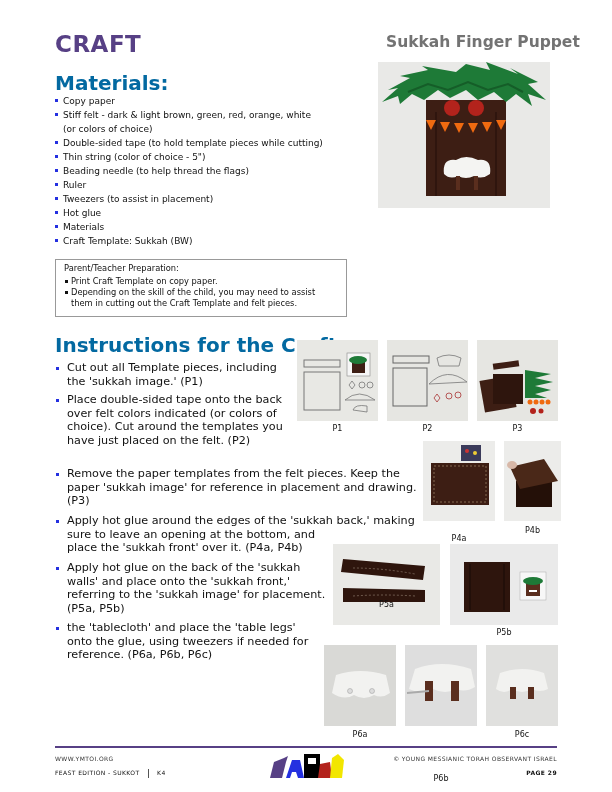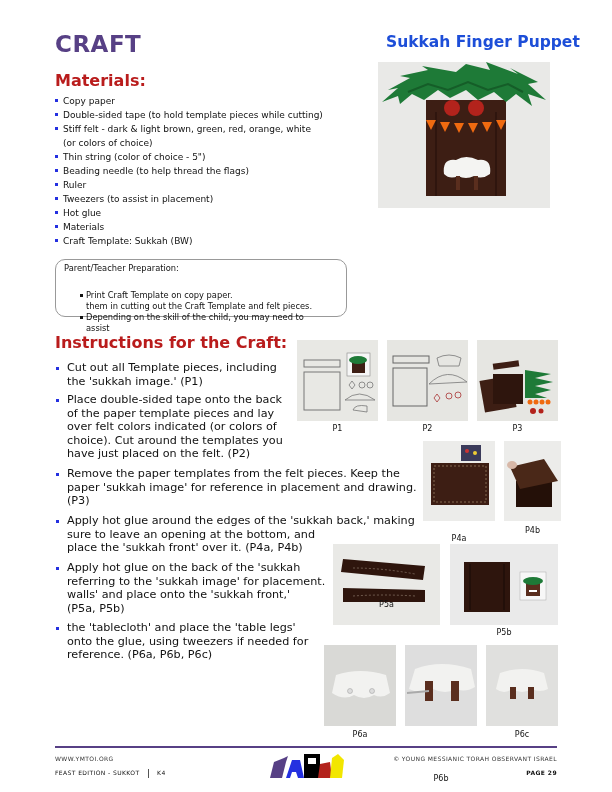--- a/index.html
+++ b/index.html
@@ -1,33 +1,33 @@
 <!DOCTYPE html>
 <html><head>
 <meta charset="utf-8">
 <style>
   html, body { margin: 0; padding: 0; background: #ffffff; }
   body { width: 612px; height: 792px; position: relative; overflow: hidden;
          font-family: "DejaVu Sans", sans-serif; color: #111; }
   .abs { position: absolute; }
 
   .page-title { left: 55px; top: 31px; font-size: 23px; font-weight: bold; color: #574085; letter-spacing: 0.5px; }
-  .puppet-title { left: 386px; top: 33px; font-size: 15.5px; font-weight: bold; color: #1d4ed8; }
-  .section-head { font-size: 16px; font-weight: bold; color: #b91c1c; }
+  .puppet-title { left: 386px; top: 33px; font-size: 15.5px; font-weight: bold; color: #737373; }
+  .section-head { font-size: 20px; font-weight: bold; color: #0369a1; }
   .materials-head { left: 55px; top: 71px; }
   .instr-head { left: 55px; top: 333px; }
 
   ul.mat { left: 55px; top: 94px; margin: 0; padding: 0; list-style: none; font-size: 9px; line-height: 14px; width: 300px; }
   ul.mat li { position: relative; padding-left: 8px; }
   ul.mat li::before { content: ""; position: absolute; left: 0; top: 5px; width: 3px; height: 3px; background: #2430e0; }
   ul.mat li .cont { display: block; }
 
-  .prep-box { left: 55px; top: 259px; width: 292px; height: 58px; border: 1px solid #999; border-radius: 10px; font-size: 8.3px; line-height: 11px; padding: 3px 0 0 8px; box-sizing: border-box; }
+  .prep-box { left: 55px; top: 259px; width: 292px; height: 58px; border: 1px solid #999; border-radius: 0; font-size: 8.3px; line-height: 11px; padding: 3px 0 0 8px; box-sizing: border-box; }
   .prep-box .pt { display: block; margin-bottom: 2px; }
-  .prep-box ul { margin: 16px; padding: 0; list-style: none; }
+  .prep-box ul { margin: 1px; padding: 0; list-style: none; }
   .prep-box li { position: relative; padding-left: 6px; }
   .prep-box li::before { content: ""; position: absolute; left: 0; top: 4px; width: 3px; height: 3px; background: #111; }
 
   .step { font-size: 11.2px; line-height: 13.5px; color: #111; }
   .step .bul { position: absolute; left: -11px; top: 6px; width: 3px; height: 3px; background: #2430e0; }
 
   .photo { overflow: hidden; }
   .cap { font-size: 8px; text-align: center; color: #111; }
 
   .footer-line { left: 55px; top: 746px; width: 502px; height: 2px; background: #574085; }
@@ -56,73 +56,72 @@
     <polygon points="118,58 128,58 123,68" fill="#f06a10"></polygon>
     <path d="M66,112 Q64,96 78,98 Q88,92 100,98 Q114,96 112,112 Q104,118 96,114 Q88,118 80,114 Q72,118 66,112 Z" fill="#f4f4f2"></path>
     <rect x="78" y="114" width="4" height="14" fill="#5a2e1e"></rect>
     <rect x="96" y="114" width="4" height="14" fill="#5a2e1e"></rect>
   </svg>
 </div>
 
 <div class="abs section-head materials-head" data-name="materials-heading">Materials:</div>
 <ul class="abs mat" data-name="materials-list">
   <li data-name="materials-item"><span>Copy paper</span></li>
+  <li data-name="materials-item"><span>Stiff felt - dark &amp; light brown, green, red, orange, white</span><span class="cont">(or colors of choice)</span></li>
   <li data-name="materials-item"><span>Double-sided tape (to hold template pieces while cutting)</span></li>
-  <li data-name="materials-item"><span>Stiff felt - dark &amp; light brown, green, red, orange, white</span><span class="cont">(or colors of choice)</span></li>
   <li data-name="materials-item"><span>Thin string (color of choice - 5")</span></li>
   <li data-name="materials-item"><span>Beading needle (to help thread the flags)</span></li>
   <li data-name="materials-item"><span>Ruler</span></li>
   <li data-name="materials-item"><span>Tweezers (to assist in placement)</span></li>
   <li data-name="materials-item"><span>Hot glue</span></li>
   <li data-name="materials-item"><span>Materials</span></li>
   <li data-name="materials-item"><span>Craft Template: Sukkah (BW)</span></li>
 </ul>
 
 <div class="abs prep-box" data-name="preparation-box">
   <span class="pt" data-name="preparation-title">Parent/Teacher Preparation:</span>
   <ul>
     <li data-name="preparation-item">Print Craft Template on copy paper.</li>
+    <li data-name="preparation-item">Depending on the skill of the child, you may need to assist</li>
     <li data-name="preparation-item-continuation" style="list-style:none;">them in cutting out the Craft Template and felt pieces.</li>
-    <li data-name="preparation-item">Depending on the skill of the child, you may need to assist</li>
   </ul>
 </div>
 <style>.prep-box li[data-name="preparation-item-continuation"]::before{display:none;}</style>
 
 <div class="abs section-head instr-head" data-name="instructions-heading">Instructions for the Craft:</div>
 
 <div class="abs step" data-name="instruction-step-1" style="left:67px;top:361px;width:230px;">
   <span class="bul" data-name="bullet-icon"></span>
   <div>Cut out all Template pieces, including</div>
     <div>the 'sukkah image.' (P1)</div>
 </div>
 <div class="abs step" data-name="instruction-step-2" style="left:67px;top:393px;width:230px;">
   <span class="bul" data-name="bullet-icon"></span>
   <div>Place double-sided tape onto the back</div>
-    <div>of the paper template pieces and lay</div>
     <div>over felt colors indicated (or colors of</div>
     <div>choice). Cut around the templates you</div>
     <div>have just placed on the felt. (P2)</div>
 </div>
 <div class="abs step" data-name="instruction-step-3" style="left:67px;top:467px;width:350px;">
   <span class="bul" data-name="bullet-icon"></span>
   <div>Remove the paper templates from the felt pieces. Keep the</div>
     <div>paper 'sukkah image' for reference in placement and drawing.</div>
     <div>(P3)</div>
 </div>
 <div class="abs step" data-name="instruction-step-4" style="left:67px;top:514px;width:350px;">
   <span class="bul" data-name="bullet-icon"></span>
   <div>Apply hot glue around the edges of the 'sukkah back,' making</div>
     <div>sure to leave an opening at the bottom, and</div>
     <div>place the 'sukkah front' over it. (P4a, P4b)</div>
 </div>
 <div class="abs step" data-name="instruction-step-5" style="left:67px;top:561px;width:270px;">
   <span class="bul" data-name="bullet-icon"></span>
   <div>Apply hot glue on the back of the 'sukkah</div>
+    <div>walls' and place onto the 'sukkah front,'</div>
     <div>referring to the 'sukkah image' for placement.</div>
-    <div>walls' and place onto the 'sukkah front,'</div>
     <div>(P5a, P5b)</div>
 </div>
 <div class="abs step" data-name="instruction-step-6" style="left:67px;top:621px;width:270px;">
   <span class="bul" data-name="bullet-icon"></span>
     <div>the 'tablecloth' and place the 'table legs'</div>
     <div>onto the glue, using tweezers if needed for</div>
     <div>reference. (P6a, P6b, P6c)</div>
 </div>
 
 <div class="abs photo" data-name="photo-p1" style="left:297px;top:340px;width:81px;height:81px;background:#e8e8e4;">

